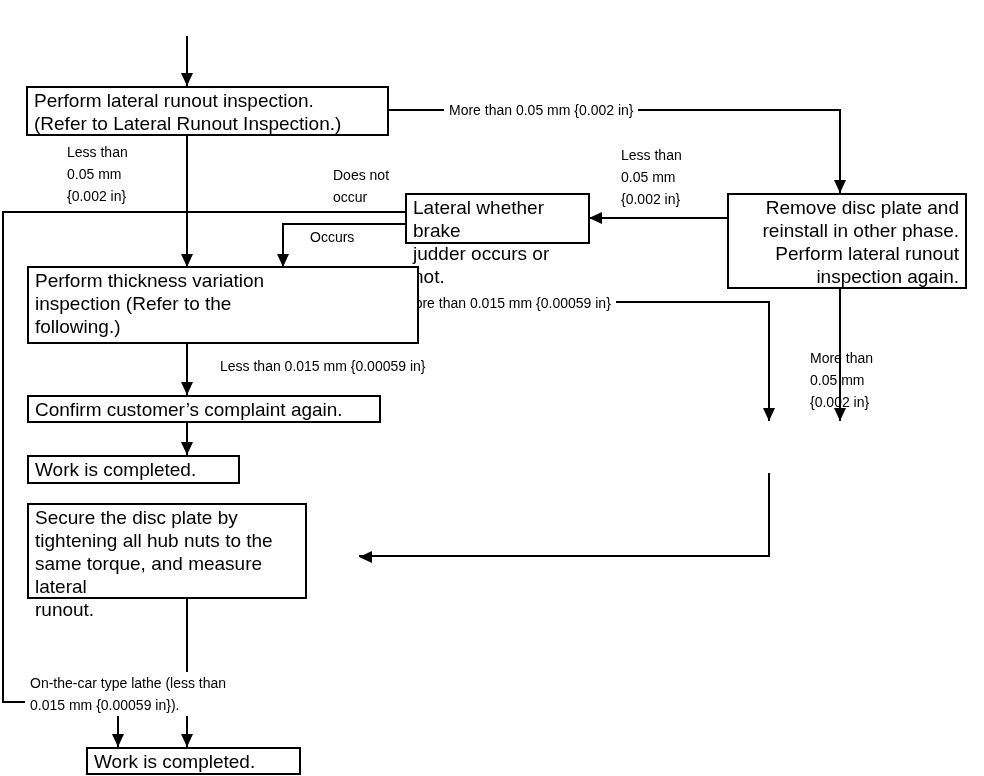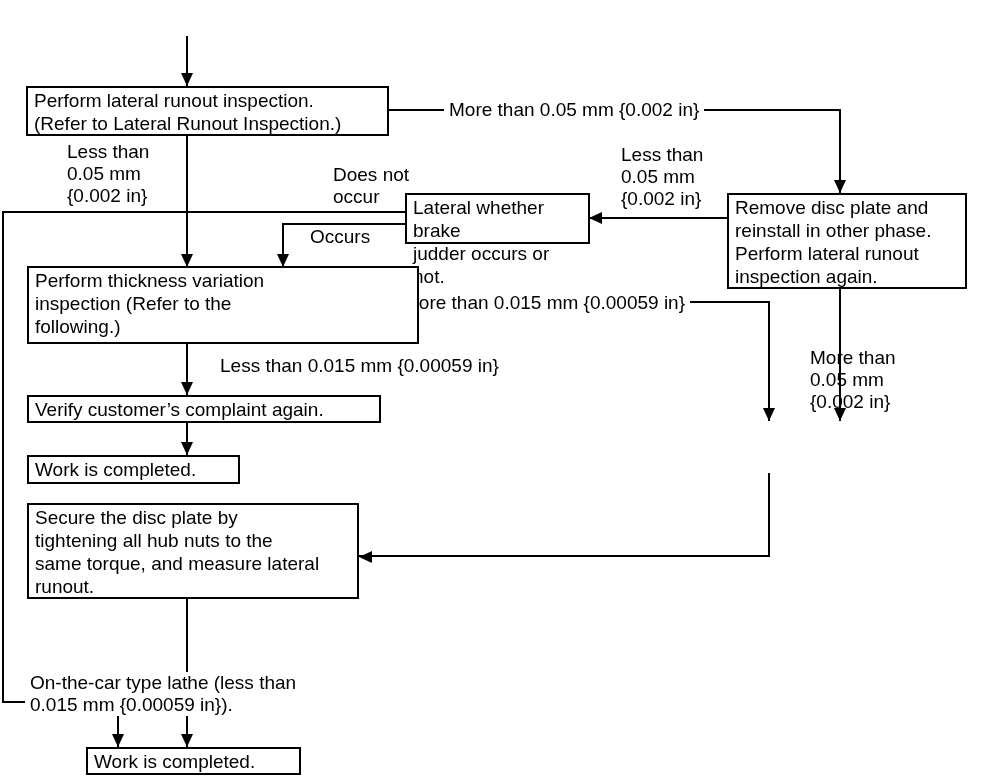--- a/index.html
+++ b/index.html
@@ -5,21 +5,21 @@
   html,body{margin:0;padding:0;background:#fff;}
   .canvas{
     position:relative;width:984px;height:776px;background:#ffffff;
     font-family:"Liberation Sans", sans-serif;color:#000;overflow:hidden;
   }
   .node{
     position:absolute;box-sizing:border-box;border:2px solid #000;background:#fff;
     font-size:19px;line-height:23px;padding:1px 6px;white-space:pre-line;z-index:2;
   }
   .lbl{
-    position:absolute;font-size:19px;line-height:22px;white-space:pre-line;z-index:2;
+    position:absolute;font-size:14px;line-height:22px;white-space:pre-line;z-index:2;
   }
   .lbl.bg{background:#fff;padding:0 5px;}
   .hline,.vline{position:absolute;background:#000;z-index:1;}
   .hline{height:2px;}
   .vline{width:2px;}
   .arr-d{position:absolute;width:0;height:0;border-left:6px solid transparent;
     border-right:6px solid transparent;border-top:13px solid #000;z-index:3;}
   .arr-l{position:absolute;width:0;height:0;border-top:6px solid transparent;
     border-bottom:6px solid transparent;border-right:13px solid #000;z-index:3;}
 </style>
@@ -76,28 +76,28 @@
 0.05 mm
 {0.002 in}</div>
   <div class="lbl" style="left:220px;top:355px;">Less than 0.015 mm {0.00059 in}</div>
   <div class="lbl bg" style="left:25px;top:640px;margin-top:32px;">On-the-car type lathe (less than
 0.015 mm {0.00059 in}).</div>
 
   <div class="node" style="left:26px;top:86px;width:363px;height:50px;">Perform lateral runout inspection.
 (Refer to Lateral Runout Inspection.)</div>
   <div class="node" style="left:405px;top:193px;width:185px;height:51px;">Lateral whether brake
 judder occurs or not.</div>
-  <div class="node" style="left:727px;top:193px;width:240px;height:96px;">Remove disc plate and
+  <div class="node" style="left:727px;top:193px;width:240px;height:96px;text-align:right;">Remove disc plate and
 reinstall in other phase.
 Perform lateral runout
 inspection again.</div>
   <div class="node" style="left:27px;top:266px;width:392px;height:78px;">Perform thickness variation
 inspection (Refer to the
 following.)</div>
-  <div class="node" style="left:27px;top:395px;width:354px;height:28px;">Verify customer’s complaint again.</div>
+  <div class="node" style="left:27px;top:395px;width:354px;height:28px;">Confirm customer’s complaint again.</div>
   <div class="node" style="left:27px;top:455px;width:213px;height:29px;">Work is completed.</div>
-  <div class="node" style="left:27px;top:503px;width:332px;height:96px;">Secure the disc plate by
+  <div class="node" style="left:27px;top:503px;width:280px;height:96px;">Secure the disc plate by
 tightening all hub nuts to the
 same torque, and measure lateral
 runout.</div>
   <div class="node" style="left:86px;top:747px;width:215px;height:28px;">Work is completed.</div>
 
 </div>
 
 </body></html>

